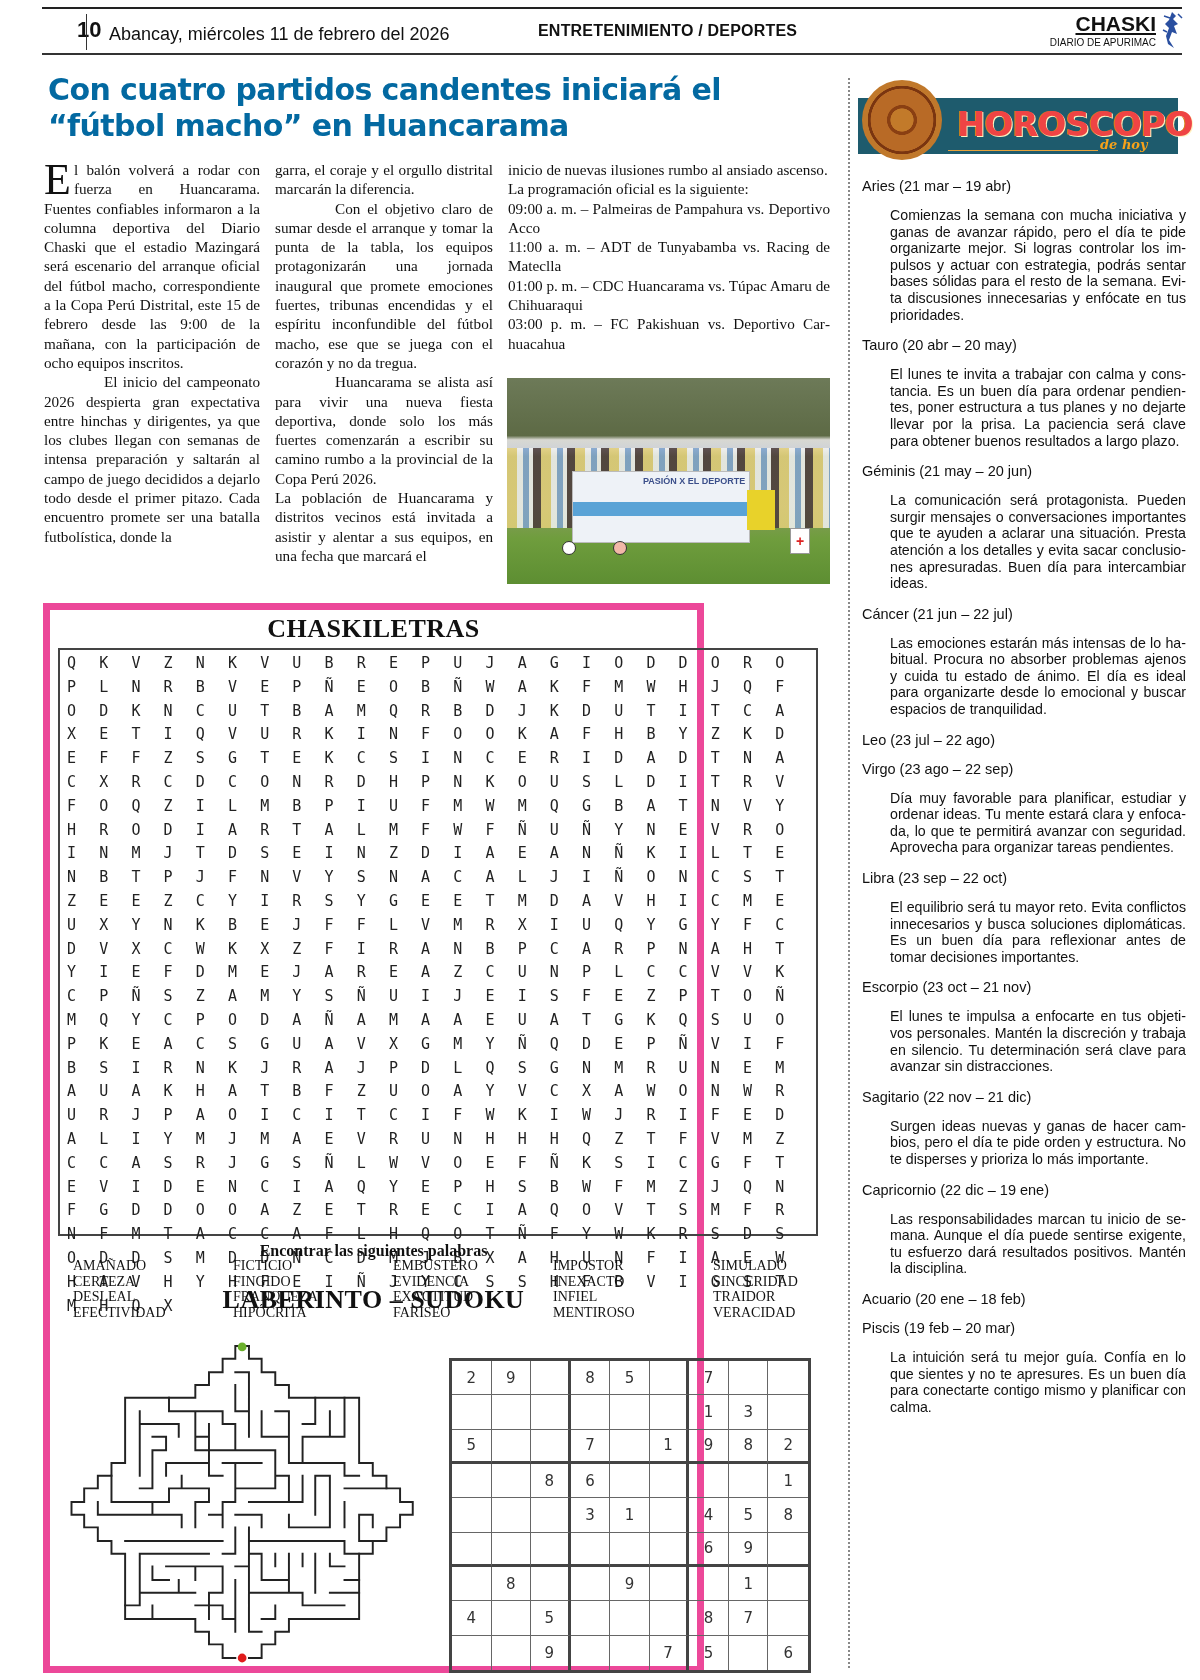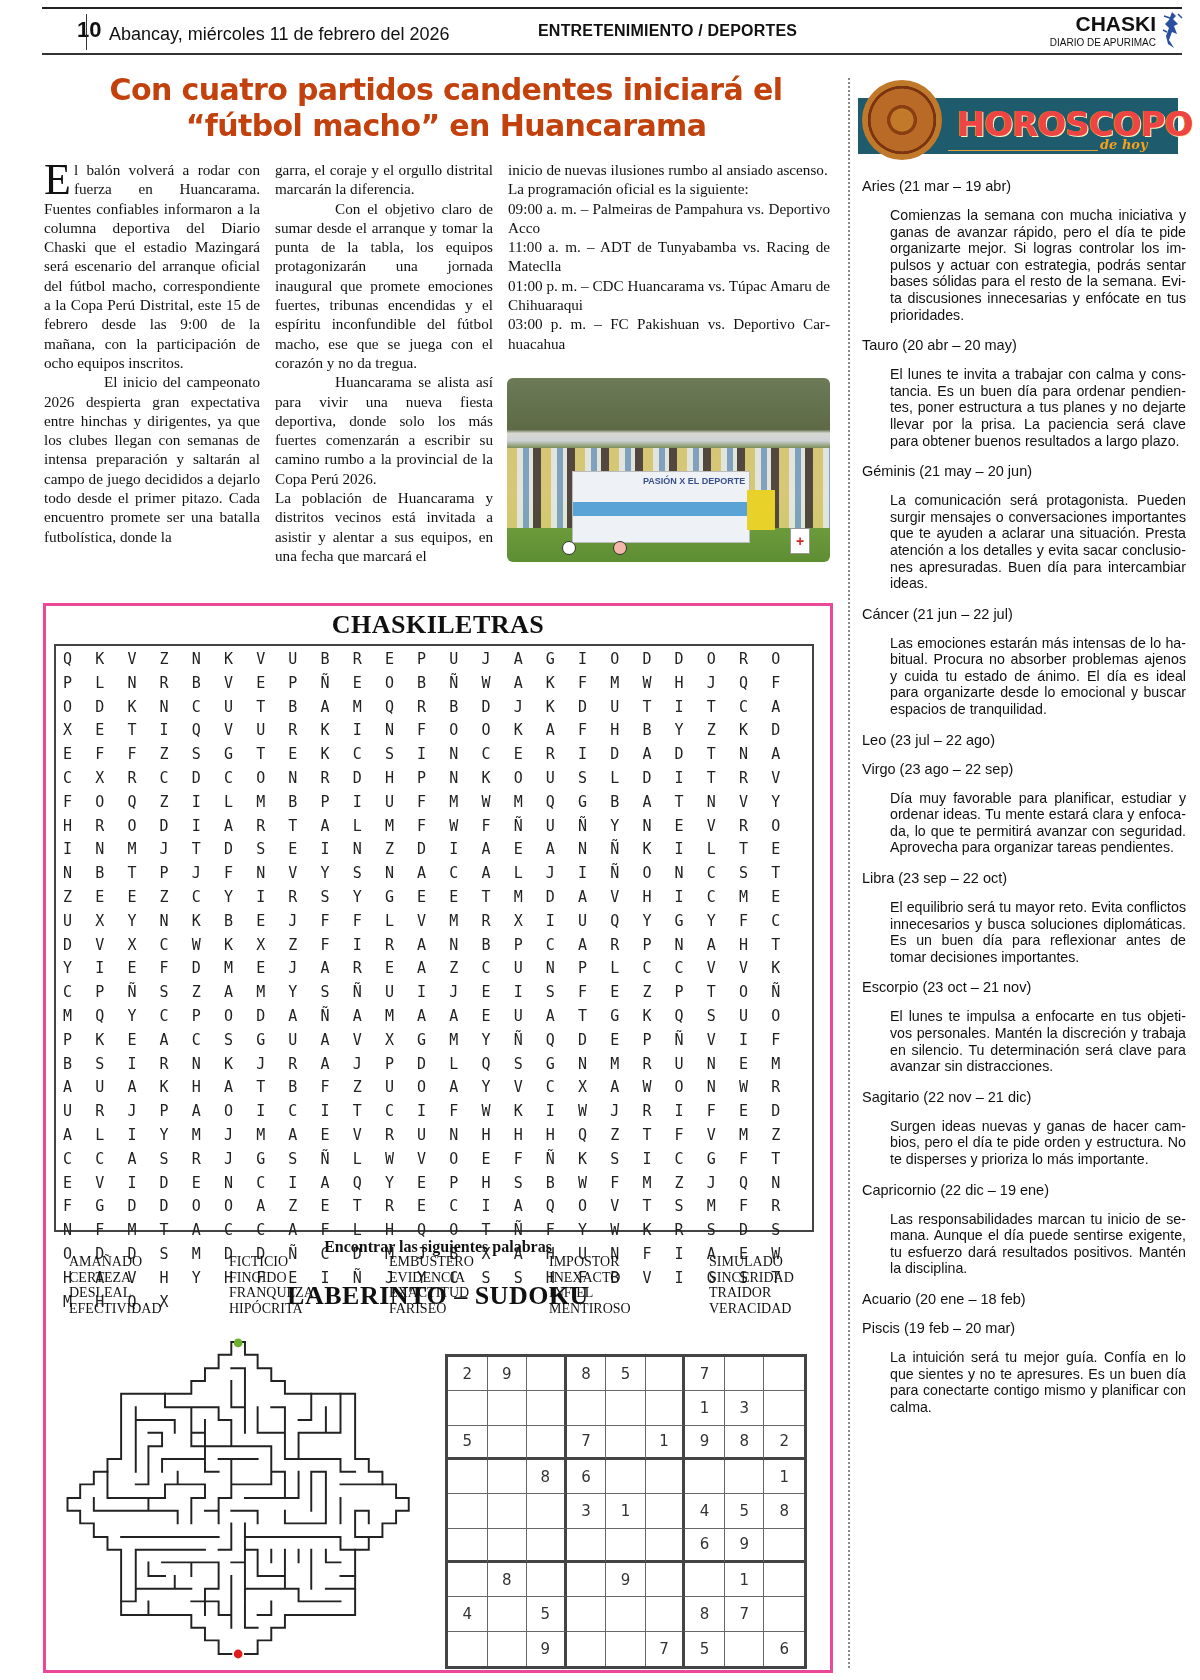--- a/index.html
+++ b/index.html
@@ -7,51 +7,51 @@
   body { position: relative; font-family: "Liberation Sans", sans-serif; color: #111; }
 
   
   .hdr-top { position: absolute; left: 42px; top: 7px; width: 1140px; border-top: 2px solid #222; }
   .hdr-bot { position: absolute; left: 42px; top: 53px; width: 1140px; border-top: 2px solid #333; }
   .page-num { position: absolute; left: 48px; top: 17px; font: bold 22px "Liberation Sans", sans-serif; margin-left: 29px; }
   .page-sep { position: absolute; left: 86px; top: 14px; height: 36px; border-left: 1.5px solid #333; }
   .dateline { position: absolute; left: 109px; top: 24px; font-size: 18px; }
   .section { position: absolute; left: 538px; top: 22px; font: bold 16px "Liberation Sans", sans-serif; letter-spacing: 0.2px; }
   .brand { position: absolute; right: 44px; top: 12px; text-align: right; line-height: 1; }
-  .brand .name { font: bold 21px "Liberation Sans", sans-serif; }
+  .brand .name { font: bold 21px "Liberation Sans", sans-serif; text-decoration: underline; }
   .brand .sub { font-size: 10px; margin-top: 2px; }
   .brand-logo { position: absolute; right: 16px; top: 10px; width: 24px; height: 40px; }
 
   
-  .headline { position: absolute; left: 56px; top: 72px; width: 780px; text-align: center;
-    font: bold 30px/36px "DejaVu Sans", sans-serif; letter-spacing: -0.6px; color: #c2410c; }
+  .headline { position: absolute; left: 48px; top: 72px; width: 780px; text-align: left;
+    font: bold 30px/36px "DejaVu Sans", sans-serif; letter-spacing: -0.6px; color: #0369a1; }
   .col { position: absolute; top: 160px; font: 15.2px/19.3px "Liberation Serif", serif; text-align: justify; hyphens: manual; }
   .col p { margin: 0; }
   .col p.indent { text-indent: 60px; }
   .col1 { left: 44px; width: 216px; }
   .col2 { left: 275px; width: 218px; }
   .col3 { left: 508px; width: 322px; }
   .dropcap { float: left; font: 44px/36px "Liberation Serif", serif; margin: 2px 3px 0 0; }
   .sched p { text-align: justify; }
-  .photo { position: absolute; left: 507px; top: 378px; width: 323px; height: 184px; overflow: hidden;
-    background: linear-gradient(180deg, #6d7a58 0%, #5d6a45 28%, #d8d8d2 30%, #d0d3d6 34%, #7b8f5a 38%, #8a9a62 62%, #6f9d3d 78%, #5d8e32 100%); border-radius: 6px; }
+  .photo { position: absolute; left: 507px; top: 378px; width: 323px; height: 206px; overflow: hidden;
+    background: linear-gradient(180deg, #6d7a58 0%, #5d6a45 28%, #d8d8d2 30%, #d0d3d6 34%, #7b8f5a 38%, #8a9a62 62%, #6f9d3d 78%, #5d8e32 100%); }
   .photo .crowd { position: absolute; left: 0; top: 70px; width: 323px; height: 80px;
     background: repeating-linear-gradient(90deg, #e4d07a 0 10px, #f3f3f3 10px 16px, #7fa4cf 16px 22px, #f3f3f3 22px 26px, #4a3a3a 26px 34px); opacity: .85; }
   .photo .banner { position: absolute; left: 65px; top: 93px; width: 178px; height: 72px; background: #eef2f7; border: 1px solid #bbb; }
   .photo .banner .stripe { position: absolute; left: 0; top: 30px; width: 100%; height: 14px; background: #5aa3d6; }
   .photo .banner .txt { position: absolute; left: 70px; top: 4px; font: bold 9px "Liberation Sans", sans-serif; color: #3b4f8a; }
   .photo .ball { position: absolute; width: 14px; height: 14px; border-radius: 50%; background: #fff; border: 1px solid #333; }
   .photo .keeper { position: absolute; left: 240px; top: 112px; width: 28px; height: 40px; background: #e8d22a; }
   .photo .redcross { position: absolute; left: 283px; top: 150px; width: 20px; height: 26px; background: #fff; border: 1px solid #999; color: #d22; font: bold 14px "Liberation Sans", sans-serif; text-align: center; line-height: 24px; }
 
   
   .vdiv { position: absolute; left: 848px; top: 78px; height: 1590px; border-left: 2px dotted #888; }
 
   
-  .puzzle-box { position: absolute; left: 43px; top: 603px; width: 790px; height: 1070px; border: 3px solid #ec4899; }
+  .puzzle-box { position: absolute; left: 43px; top: 603px; width: 661px; height: 1070px; border: 7px solid #ec4899; }
   .pz-title { position: absolute; left: 0; width: 100%; text-align: center; font: bold 26px "Liberation Serif", serif; letter-spacing: 0.5px; }
   .grid-wrap { position: absolute; left: 8px; top: 38px; width: 760px; height: 588px; border: 2px solid #444; }
   .grid { position: absolute; left: 7px; top: 4px; display: grid; grid-template-columns: repeat(23, 32.2px); grid-auto-rows: 23.8px;
     font: 15px "DejaVu Sans Mono", monospace; color: #222; }
   .grid span { text-align: left; }
   .words-title { position: absolute; left: 0; top: 632px; width: 100%; text-align: center; font: bold 16px "Liberation Serif", serif; }
   .words { position: absolute; left: 23px; top: 648px; display: grid; grid-template-columns: 160px 160px 160px 160px 120px; font: 14px/15.5px "Liberation Serif", serif; }
   .maze-wrap { position: absolute; left: 2px; top: 722px; width: 390px; height: 340px; }
   .sudoku { position: absolute; left: 399px; top: 748px; width: 362px; height: 315px; border: 3px solid #444;
     display: grid; grid-template-columns: repeat(9, 1fr); grid-template-rows: repeat(9, 1fr); }

